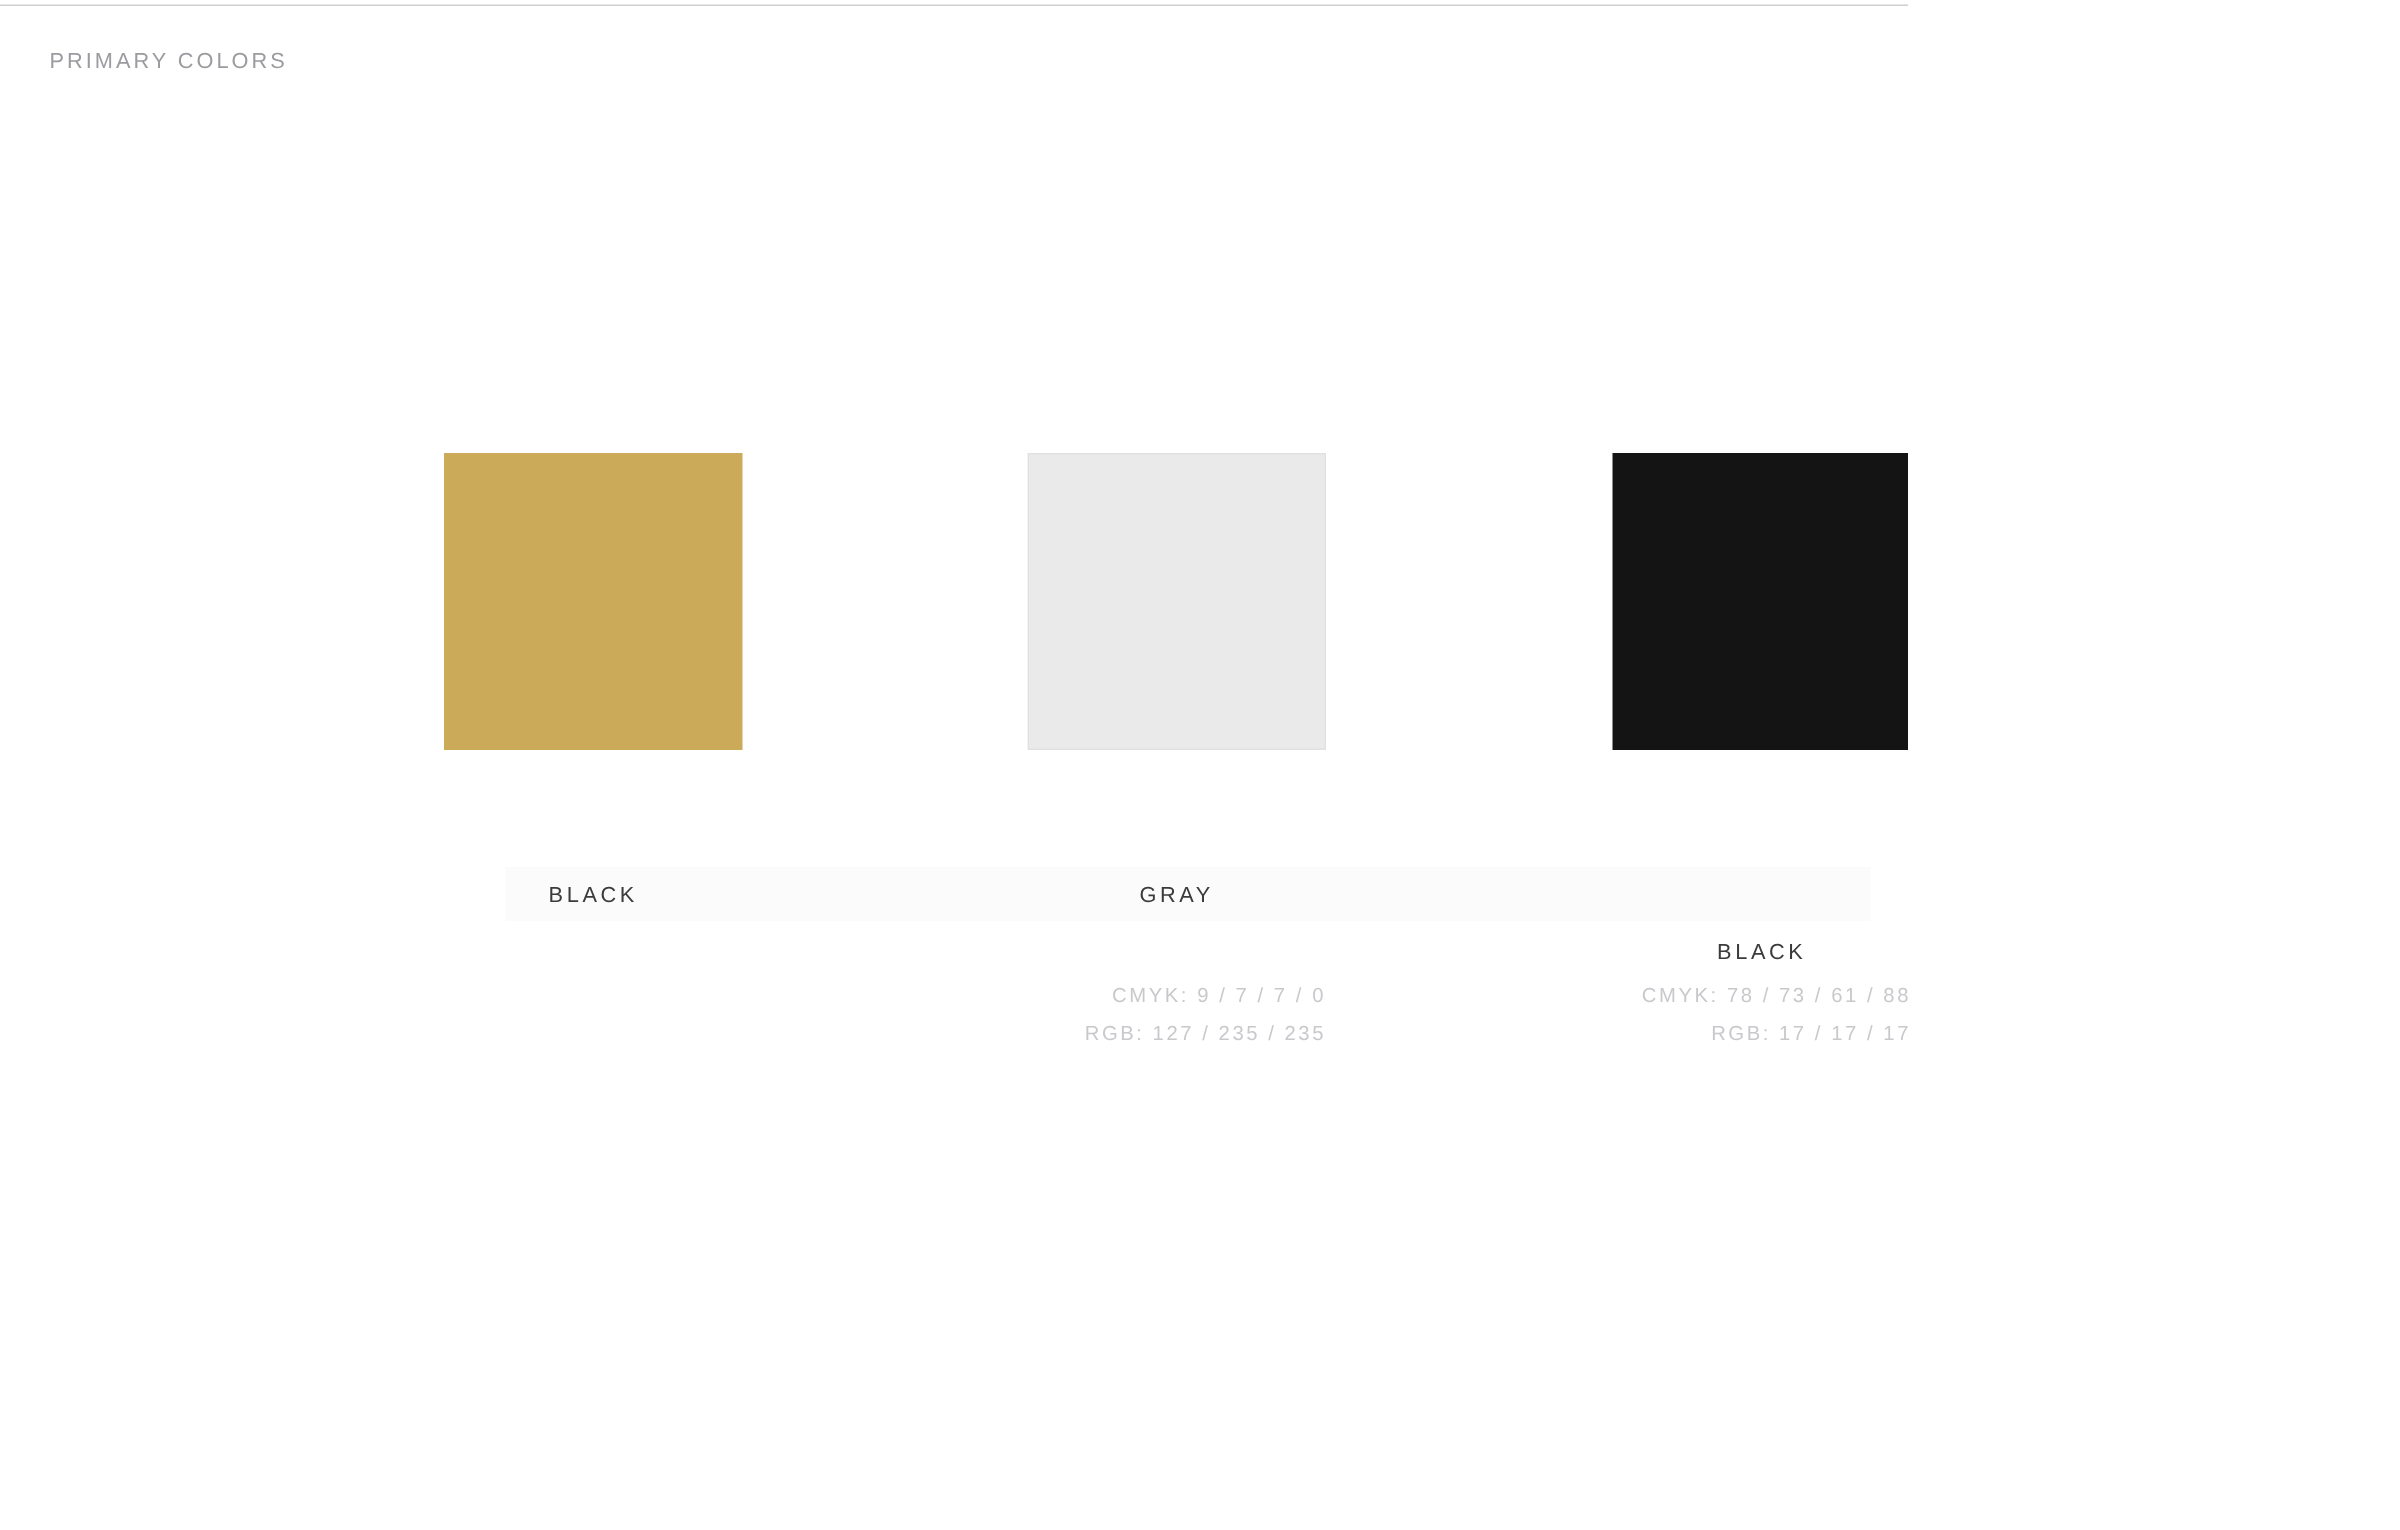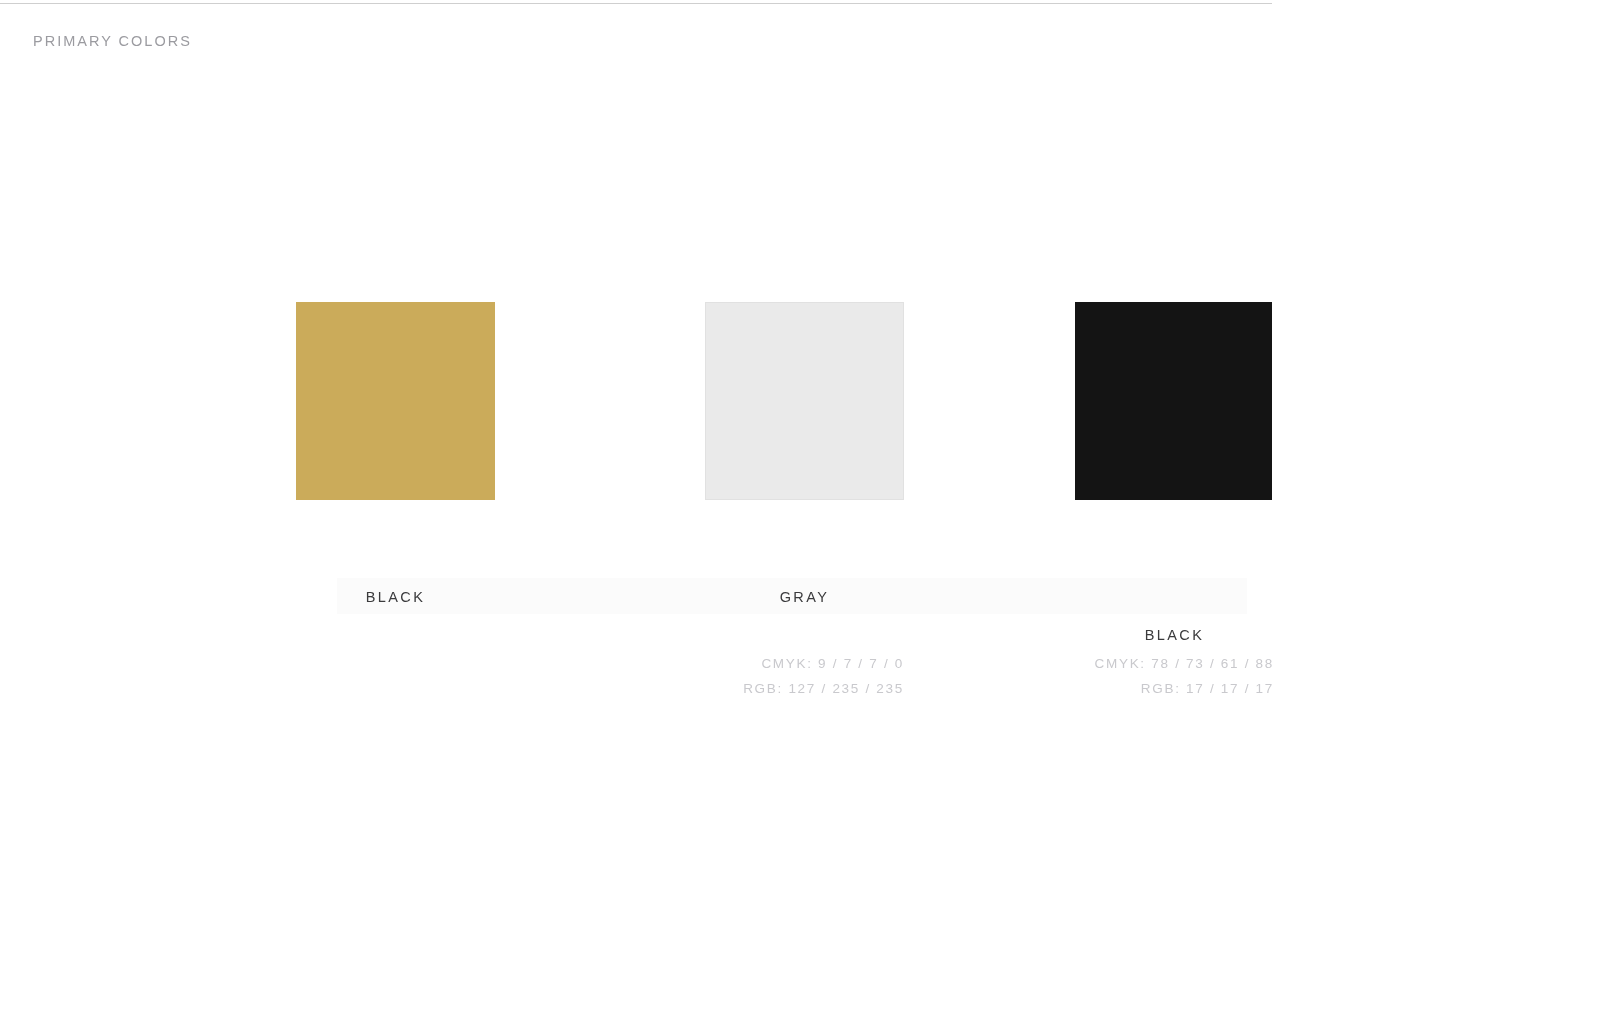--- a/index.html
+++ b/index.html
@@ -57,21 +57,21 @@
     top: 0;
     width: 1600px;
     height: 1020px;
   }
   .swatch-col {
     position: absolute;
     top: 302px;
     width: 199px;
   }
   .col-gold  { left: 296px;  }
-  .col-gray  { left: 685px; margin-left: 20px;  }
+  .col-gray  { left: 685px;  }
   .col-black { left: 1075px; }
 
   .swatch-chip {
     width: 199px;
     height: 198px;
     display: block;
   }
   .swatch-chip.has-edge {
     box-shadow: inset 0 0 0 1px rgba(0,0,0,0.035);
   }

